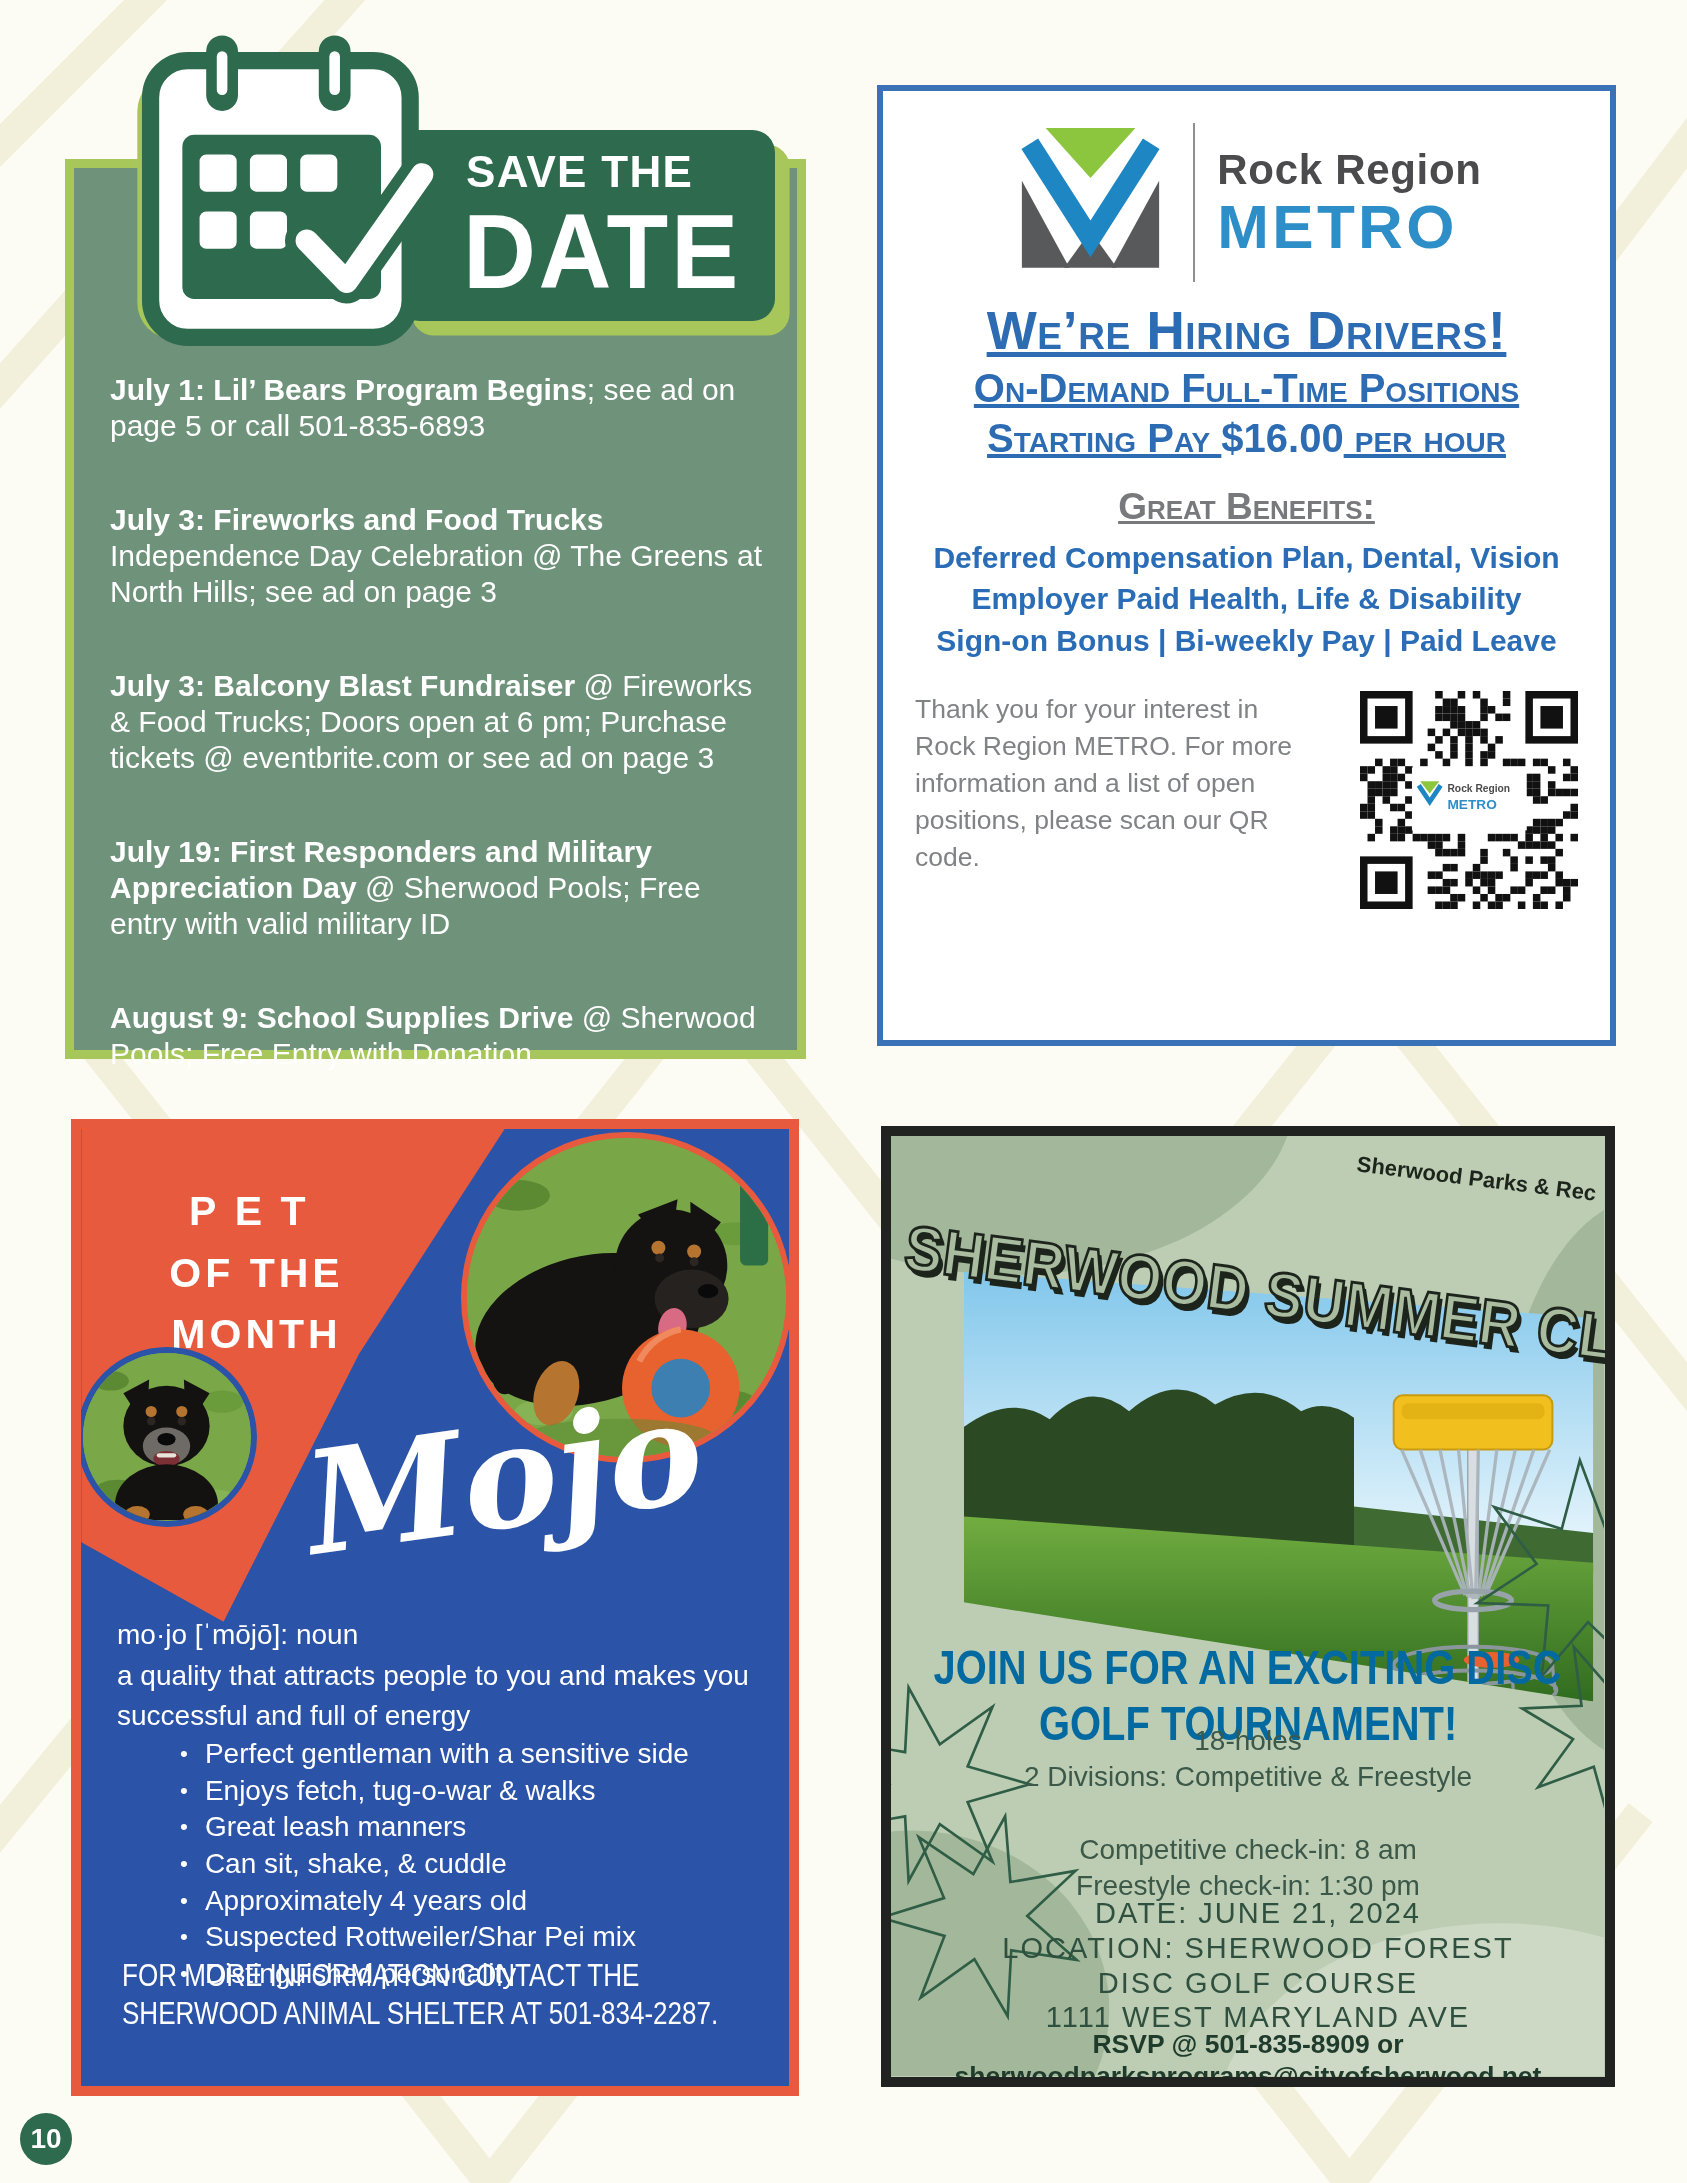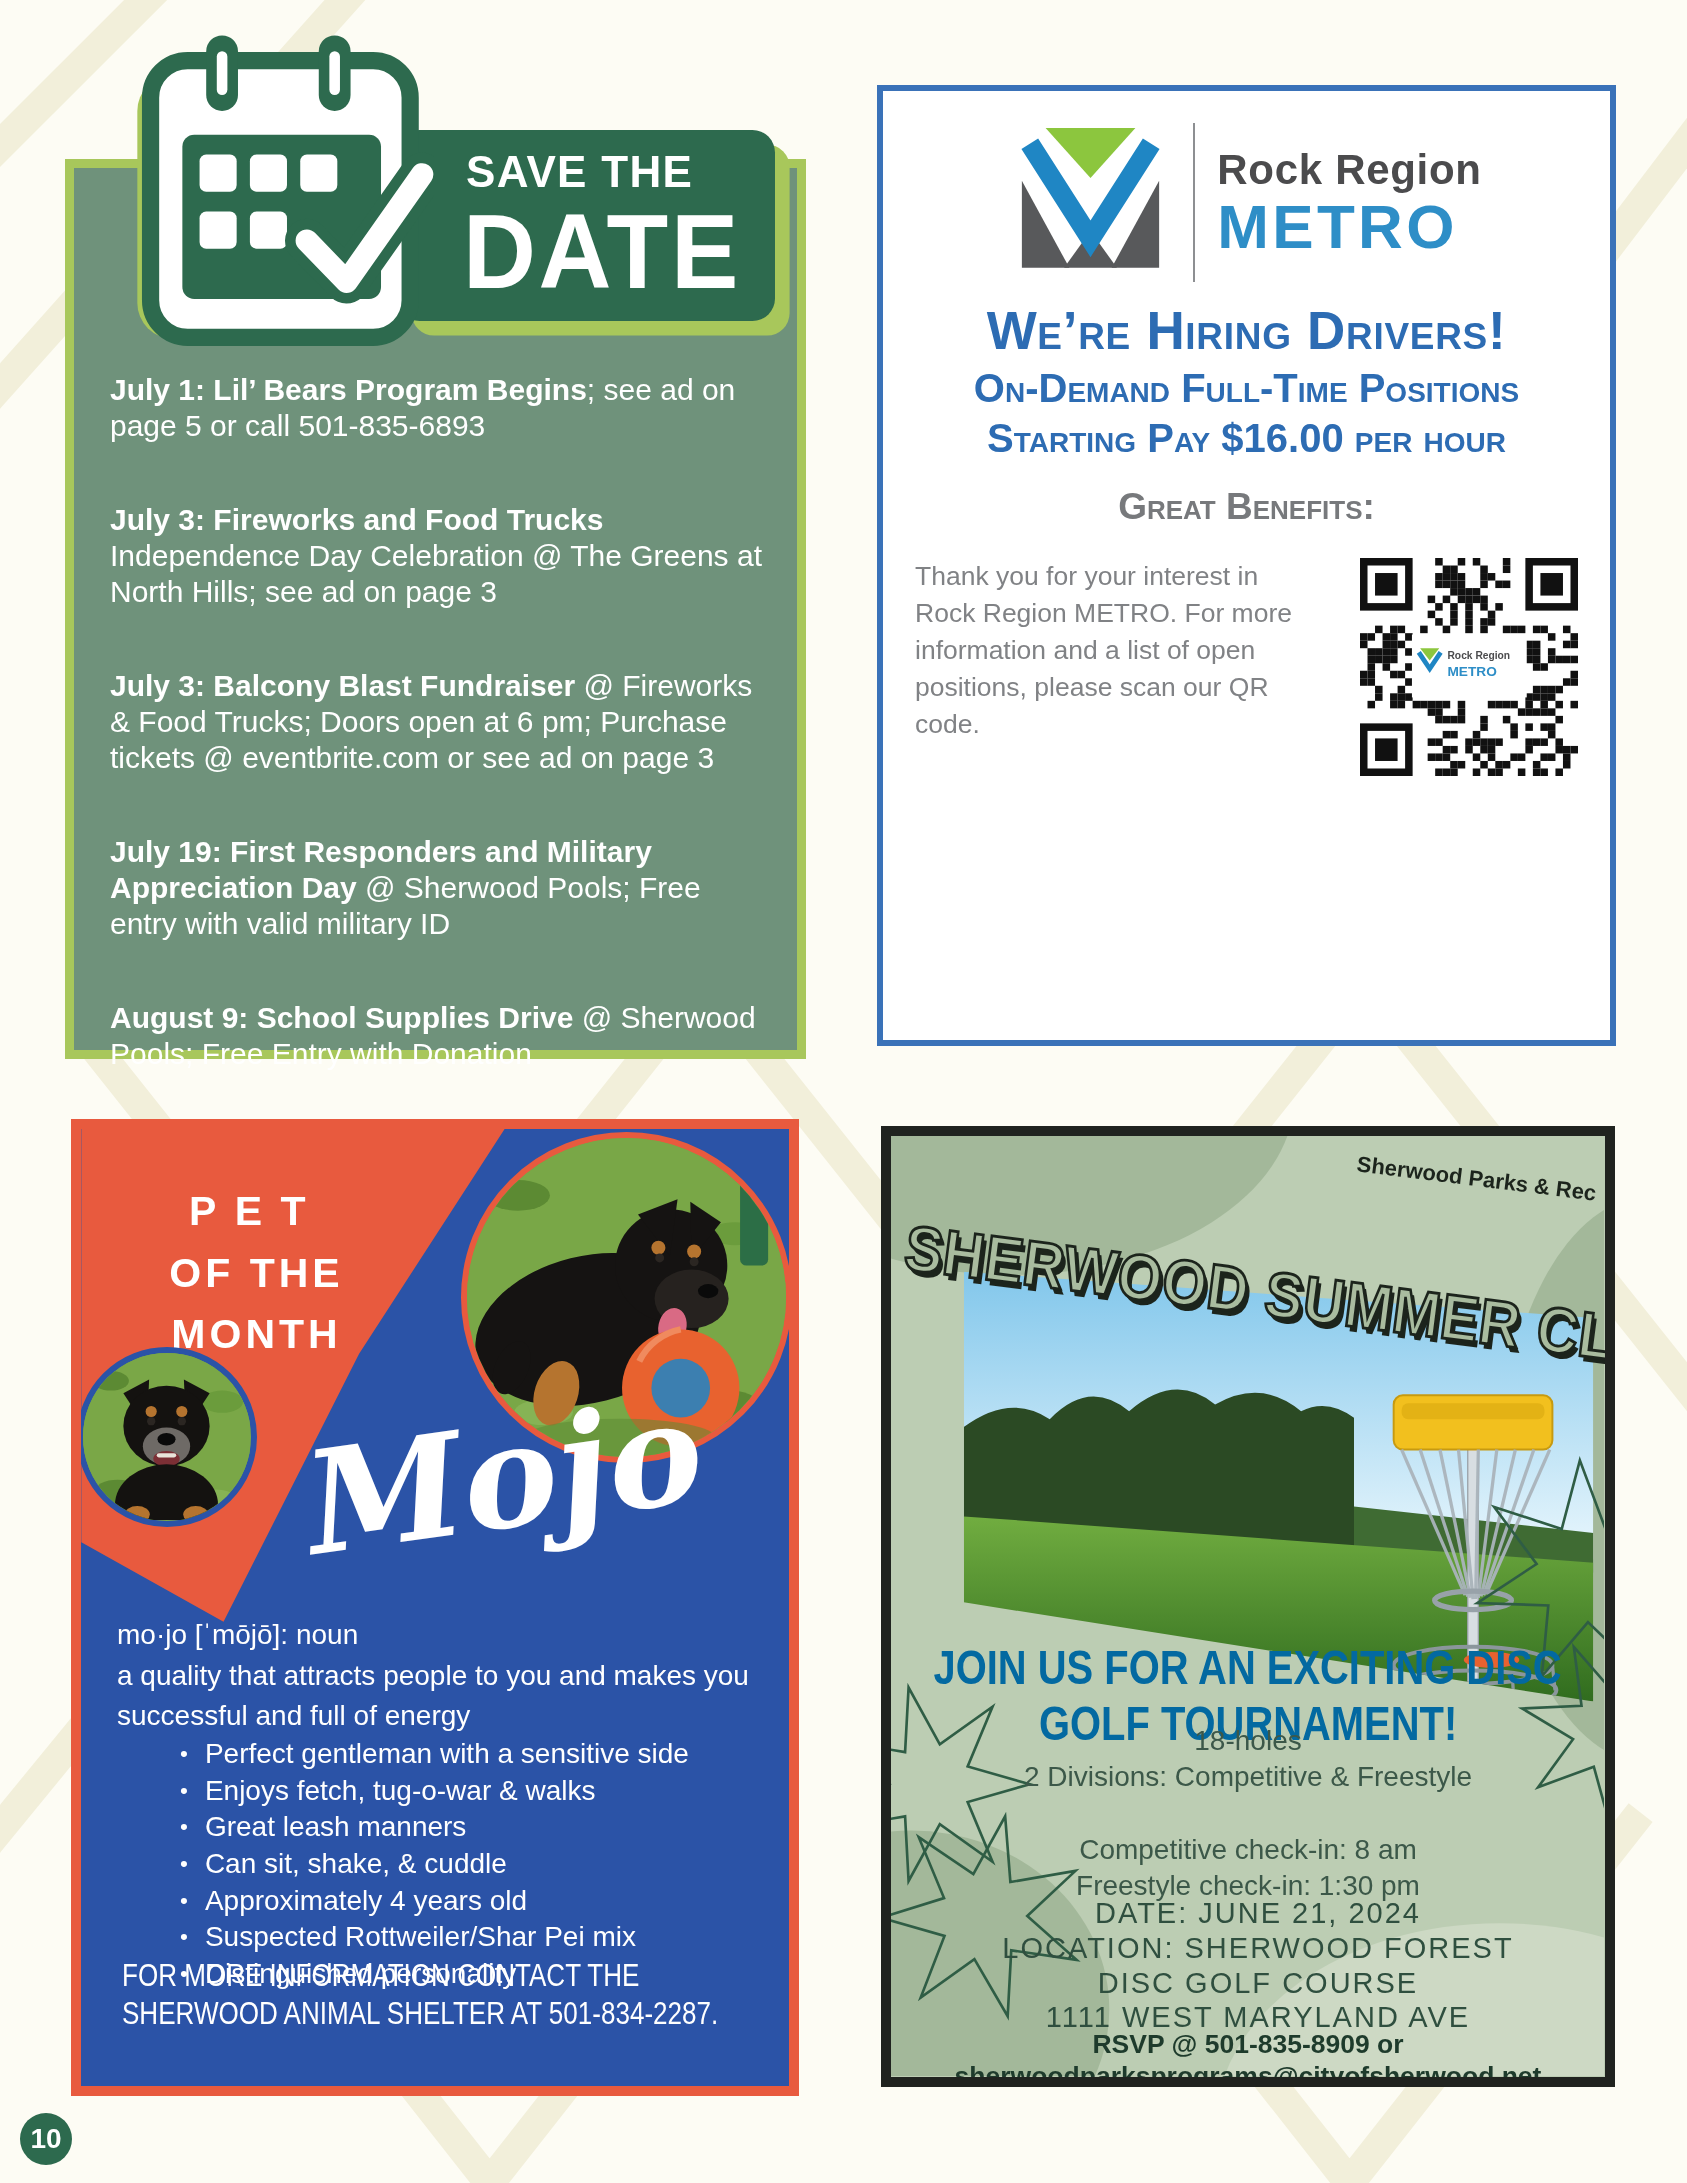--- a/index.html
+++ b/index.html
@@ -23,21 +23,21 @@
   .event b { font-weight:700; }
 
   
   .metro-box { position:absolute; left:877px; top:85px; width:739px; height:961px;
     background:#fff; border:6.6px solid #3a72b8; z-index:1; text-align:center; }
   .metro-logo-row { display:flex; justify-content:center; align-items:center; gap:22.5px; margin-top:29px; }
   .metro-logo-row .divider { width:2px; height:159px; background:#8d8f92; }
   .metro-logo-text { text-align:left; }
   .metro-logo-text .t1 { font-size:42px; font-weight:700; color:#4b4b4d; letter-spacing:0.7px; }
   .metro-logo-text .t2 { font-size:62px; font-weight:700; color:#2e8ec7; letter-spacing:3.3px; line-height:1.05; }
-  .sc { font-variant:small-caps; }
+  .sc { font-variant:small-caps;text-decoration:underline; }
   .metro-headline { margin-top:14.6px; font-size:53px; font-weight:700; color:#2d6cb3; letter-spacing:0.7px; }
   .metro-line { margin-top:5px; font-size:40px; font-weight:700; color:#2d6cb3; }
   .metro-gb { margin-top:25px; font-size:37px; font-weight:700; color:#77797c; }
   .metro-benefits { margin-top:9.3px; }
   .benefit { font-size:30px; font-weight:700; color:#2a6db6; line-height:1.38; }
   .metro-foot { display:flex; justify-content:space-between; align-items:flex-start;
     padding:0 32px; margin-top:30px; }
   .metro-note { width:410px; text-align:left; font-size:26.5px; color:#808285; line-height:1.4; }
   .qr-wrap { width:218px; height:218px; }
 
@@ -154,20 +154,26 @@
       <div class="divider"></div>
       <div class="metro-logo-text">
         <div class="t1">Rock Region</div>
         <div class="t2">METRO</div>
       </div>
     </div>
     <div class="metro-headline sc">We’re Hiring Drivers!</div>
     <div class="metro-line sc">On-Demand Full-Time Positions</div>
     <div class="metro-line"><span class="sc">Starting Pay </span><span>$16.00</span><span class="sc"> per hour</span></div>
     <div class="metro-gb sc">Great Benefits:</div>
+    <div class="metro-benefits">
+
+    <div class="benefit">Deferred Compensation Plan, Dental, Vision</div>
+        <div class="benefit">Employer Paid Health, Life &amp; Disability</div>
+        <div class="benefit">Sign-on Bonus | Bi-weekly Pay | Paid Leave</div>
+      </div>
     <div class="metro-foot">
       <div class="metro-note">Thank you for your interest in Rock Region METRO. For more information and a list of open positions, please scan our QR code.</div>
       <svg id="qr-svg" class="qr-wrap" viewBox="0 0 319 319">
           <rect width="319" height="319" fill="#fff"></rect>
           <rect x="110" y="0" width="11" height="11" fill="#111"></rect>
           <rect x="143" y="0" width="11" height="11" fill="#111"></rect>
           <rect x="165" y="0" width="11" height="11" fill="#111"></rect>
           <rect x="209" y="0" width="11" height="11" fill="#111"></rect>
           <rect x="121" y="11" width="11" height="11" fill="#111"></rect>
           <rect x="132" y="11" width="11" height="11" fill="#111"></rect>

